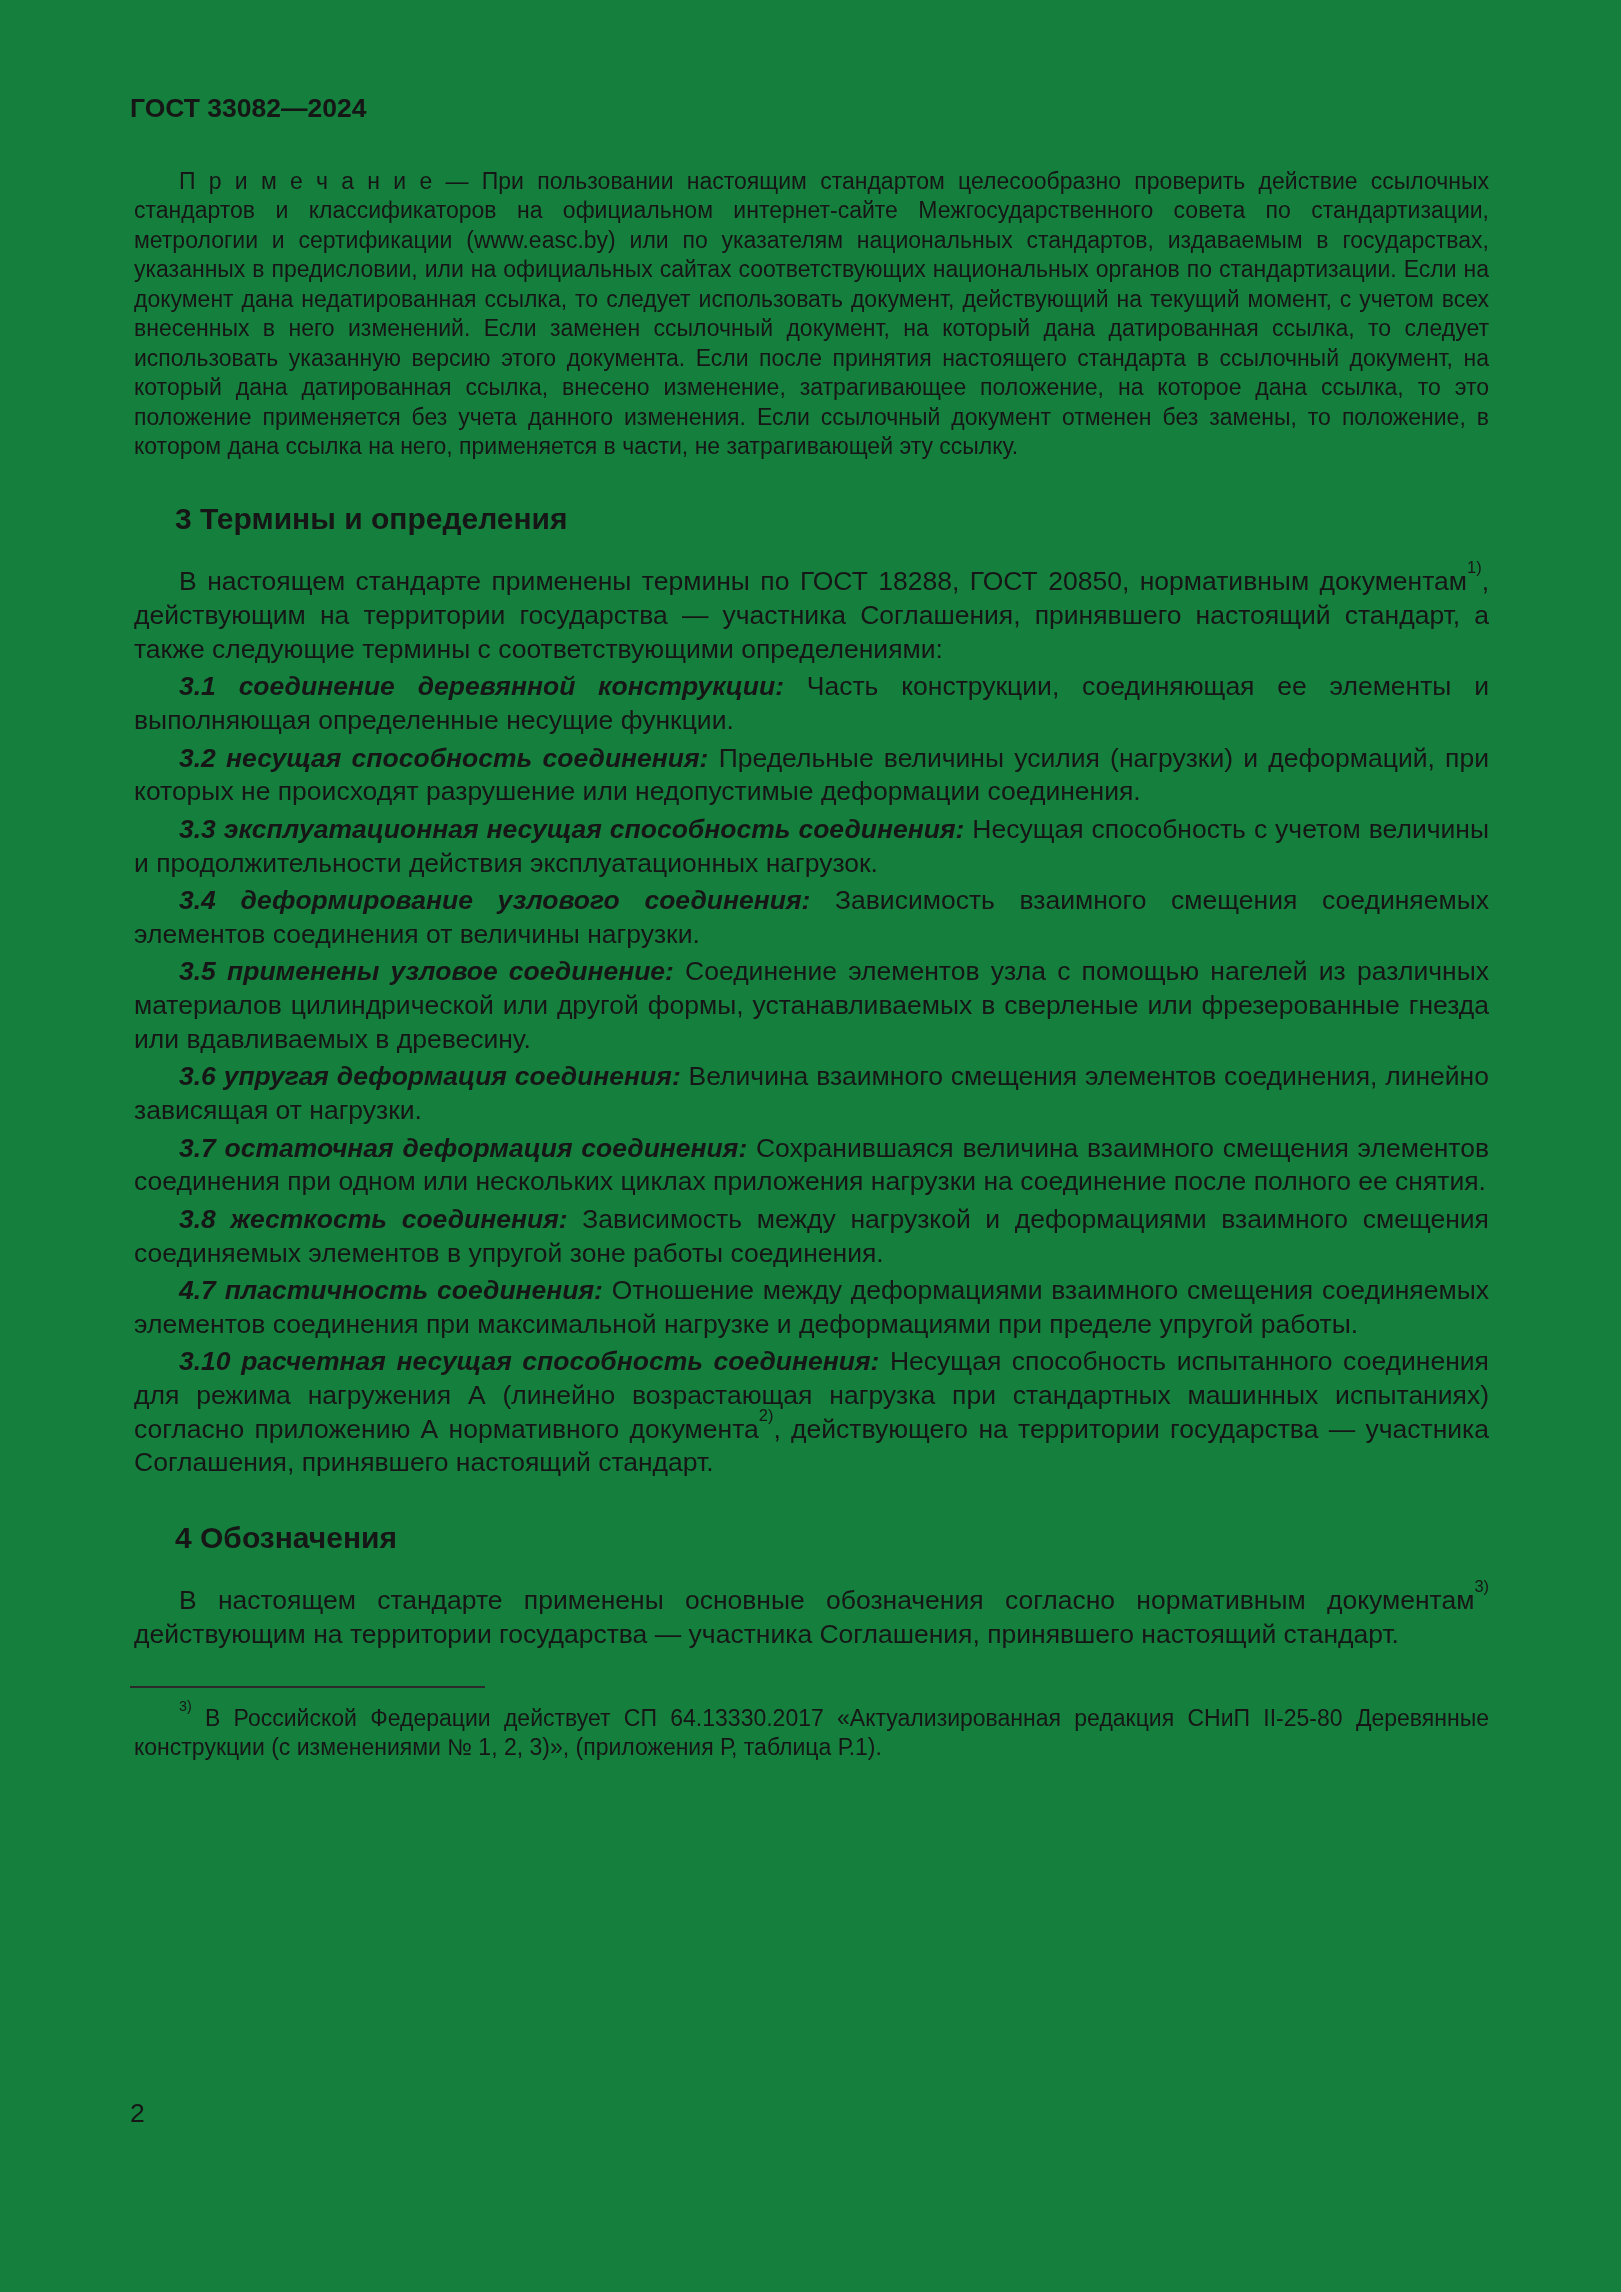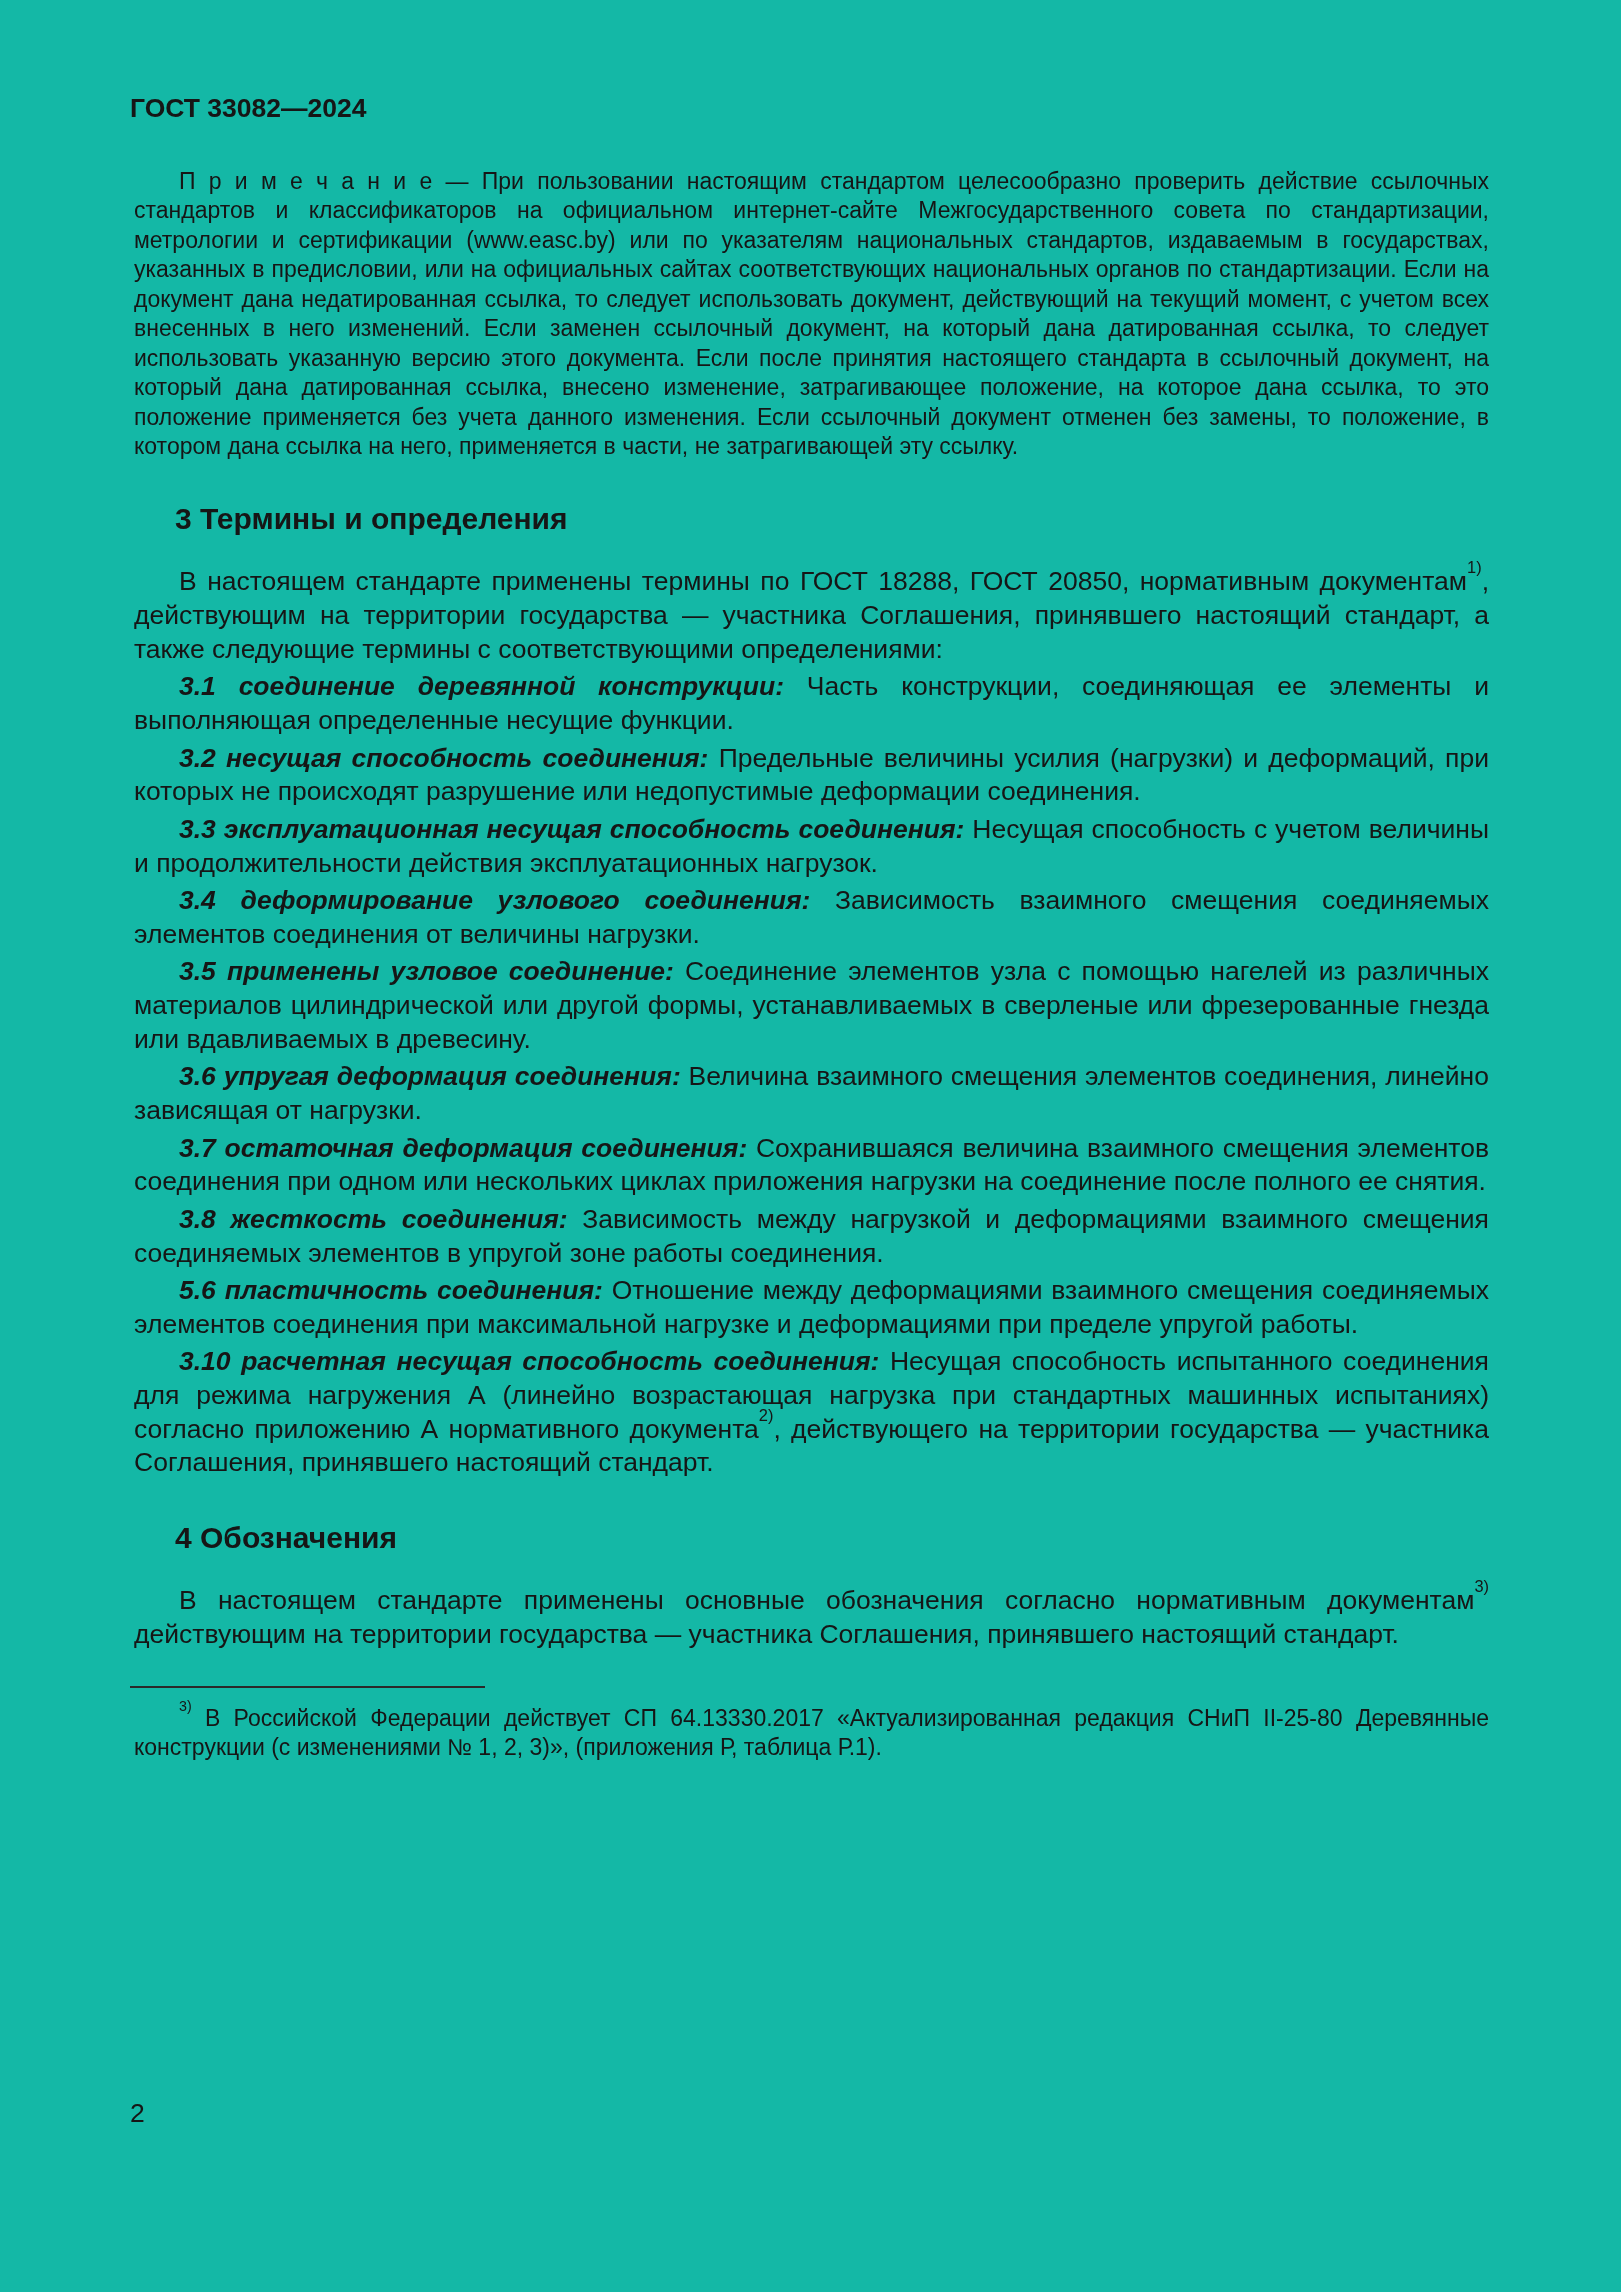--- a/index.html
+++ b/index.html
@@ -5,21 +5,21 @@
   html, body {
     margin: 0;
     padding: 0;
     background: #ffffff;
   }
   .page {
     position: relative;
     width: 1621px;
     height: 2293px;
     margin: 0 auto;
-    background: #14b8a6;
+    background: #15803d;
     color: #161616;
     font-family: "Liberation Sans", sans-serif;
     box-sizing: border-box;
     padding: 93px 128px 0 130px;
     overflow: hidden;
   }
   .doc-number {
     font-size: 26.5px;
     font-weight: bold;
     margin: 0 0 43px 0;
@@ -92,21 +92,21 @@
   <p class="body-par"><span class="term-bold">3.4</span> <span class="term-bold">деформирование узлового соединения:</span> <span>Зависимость взаимного смещения соединяемых элементов соединения от величины нагрузки.</span></p>
 
   <p class="body-par"><span class="term-bold">3.5</span> <span class="term-bold">применены узловое соединение:</span> <span>Соединение элементов узла с помощью нагелей из различных материалов цилиндрической или другой формы, устанавливаемых в сверленые или фрезерованные гнезда или вдавливаемых в древесину.</span></p>
 
   <p class="body-par"><span class="term-bold">3.6</span> <span class="term-bold">упругая деформация соединения:</span> <span>Величина взаимного смещения элементов соединения, линейно зависящая от нагрузки.</span></p>
 
   <p class="body-par"><span class="term-bold">3.7</span> <span class="term-bold">остаточная деформация соединения:</span> <span>Сохранившаяся величина взаимного смещения элементов соединения при одном или нескольких циклах приложения нагрузки на соединение после полного ее снятия.</span></p>
 
   <p class="body-par"><span class="term-bold">3.8</span> <span class="term-bold">жесткость соединения:</span> <span>Зависимость между нагрузкой и деформациями взаимного смещения соединяемых элементов в упругой зоне работы соединения.</span></p>
 
-  <p class="body-par"><span class="term-bold">5.6</span> <span class="term-bold">пластичность соединения:</span> <span>Отношение между деформациями взаимного смещения соединяемых элементов соединения при максимальной нагрузке и деформациями при пределе упругой работы.</span></p>
+  <p class="body-par"><span class="term-bold">4.7</span> <span class="term-bold">пластичность соединения:</span> <span>Отношение между деформациями взаимного смещения соединяемых элементов соединения при максимальной нагрузке и деформациями при пределе упругой работы.</span></p>
 
   <p class="body-par"><span class="term-bold">3.10</span> <span class="term-bold">расчетная несущая способность соединения:</span> <span>Несущая способность испытанного соединения для режима нагружения А (линейно возрастающая нагрузка при стандартных машинных испытаниях) согласно приложению А нормативного документа</span><sup class="fn-ref">2)</sup><span>, действующего на территории государства — участника Соглашения, принявшего настоящий стандарт.</span></p>
 
   <h2 class="section-heading">4  Обозначения</h2>
 
   <p class="body-par"><span>В настоящем стандарте применены основные обозначения согласно нормативным документам</span><sup class="fn-ref">3)</sup><span> действующим на территории государства — участника Соглашения, принявшего настоящий стандарт.</span></p>
 
   <div class="footnote-block">
     <hr class="footnote-rule">
 

